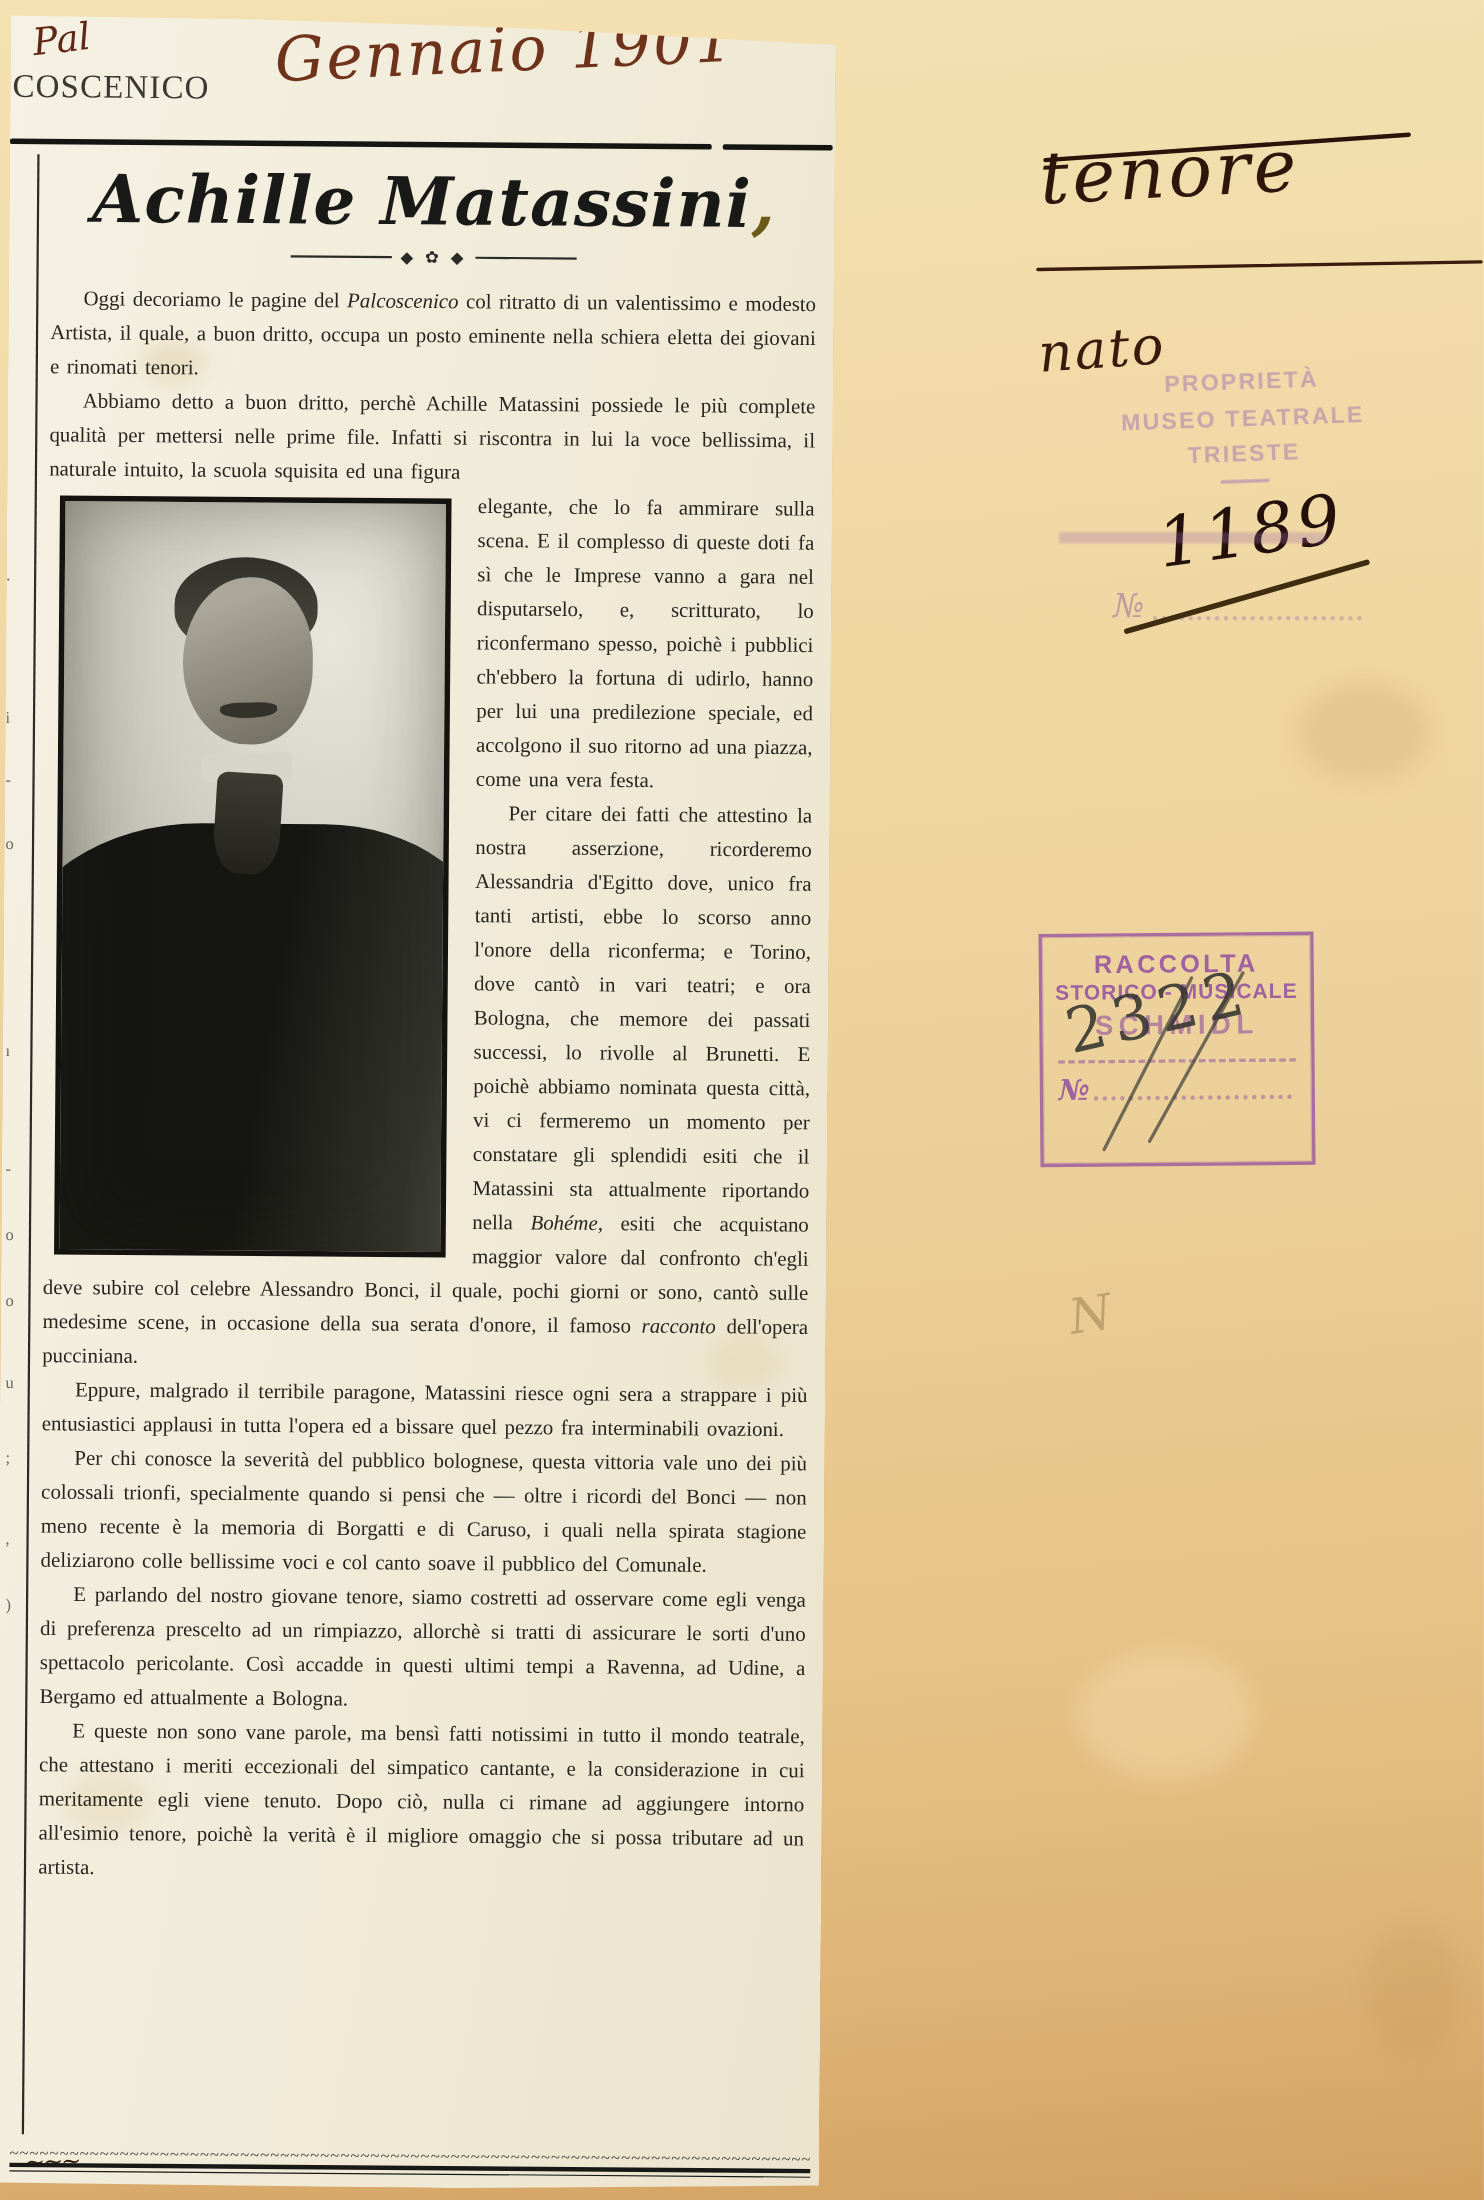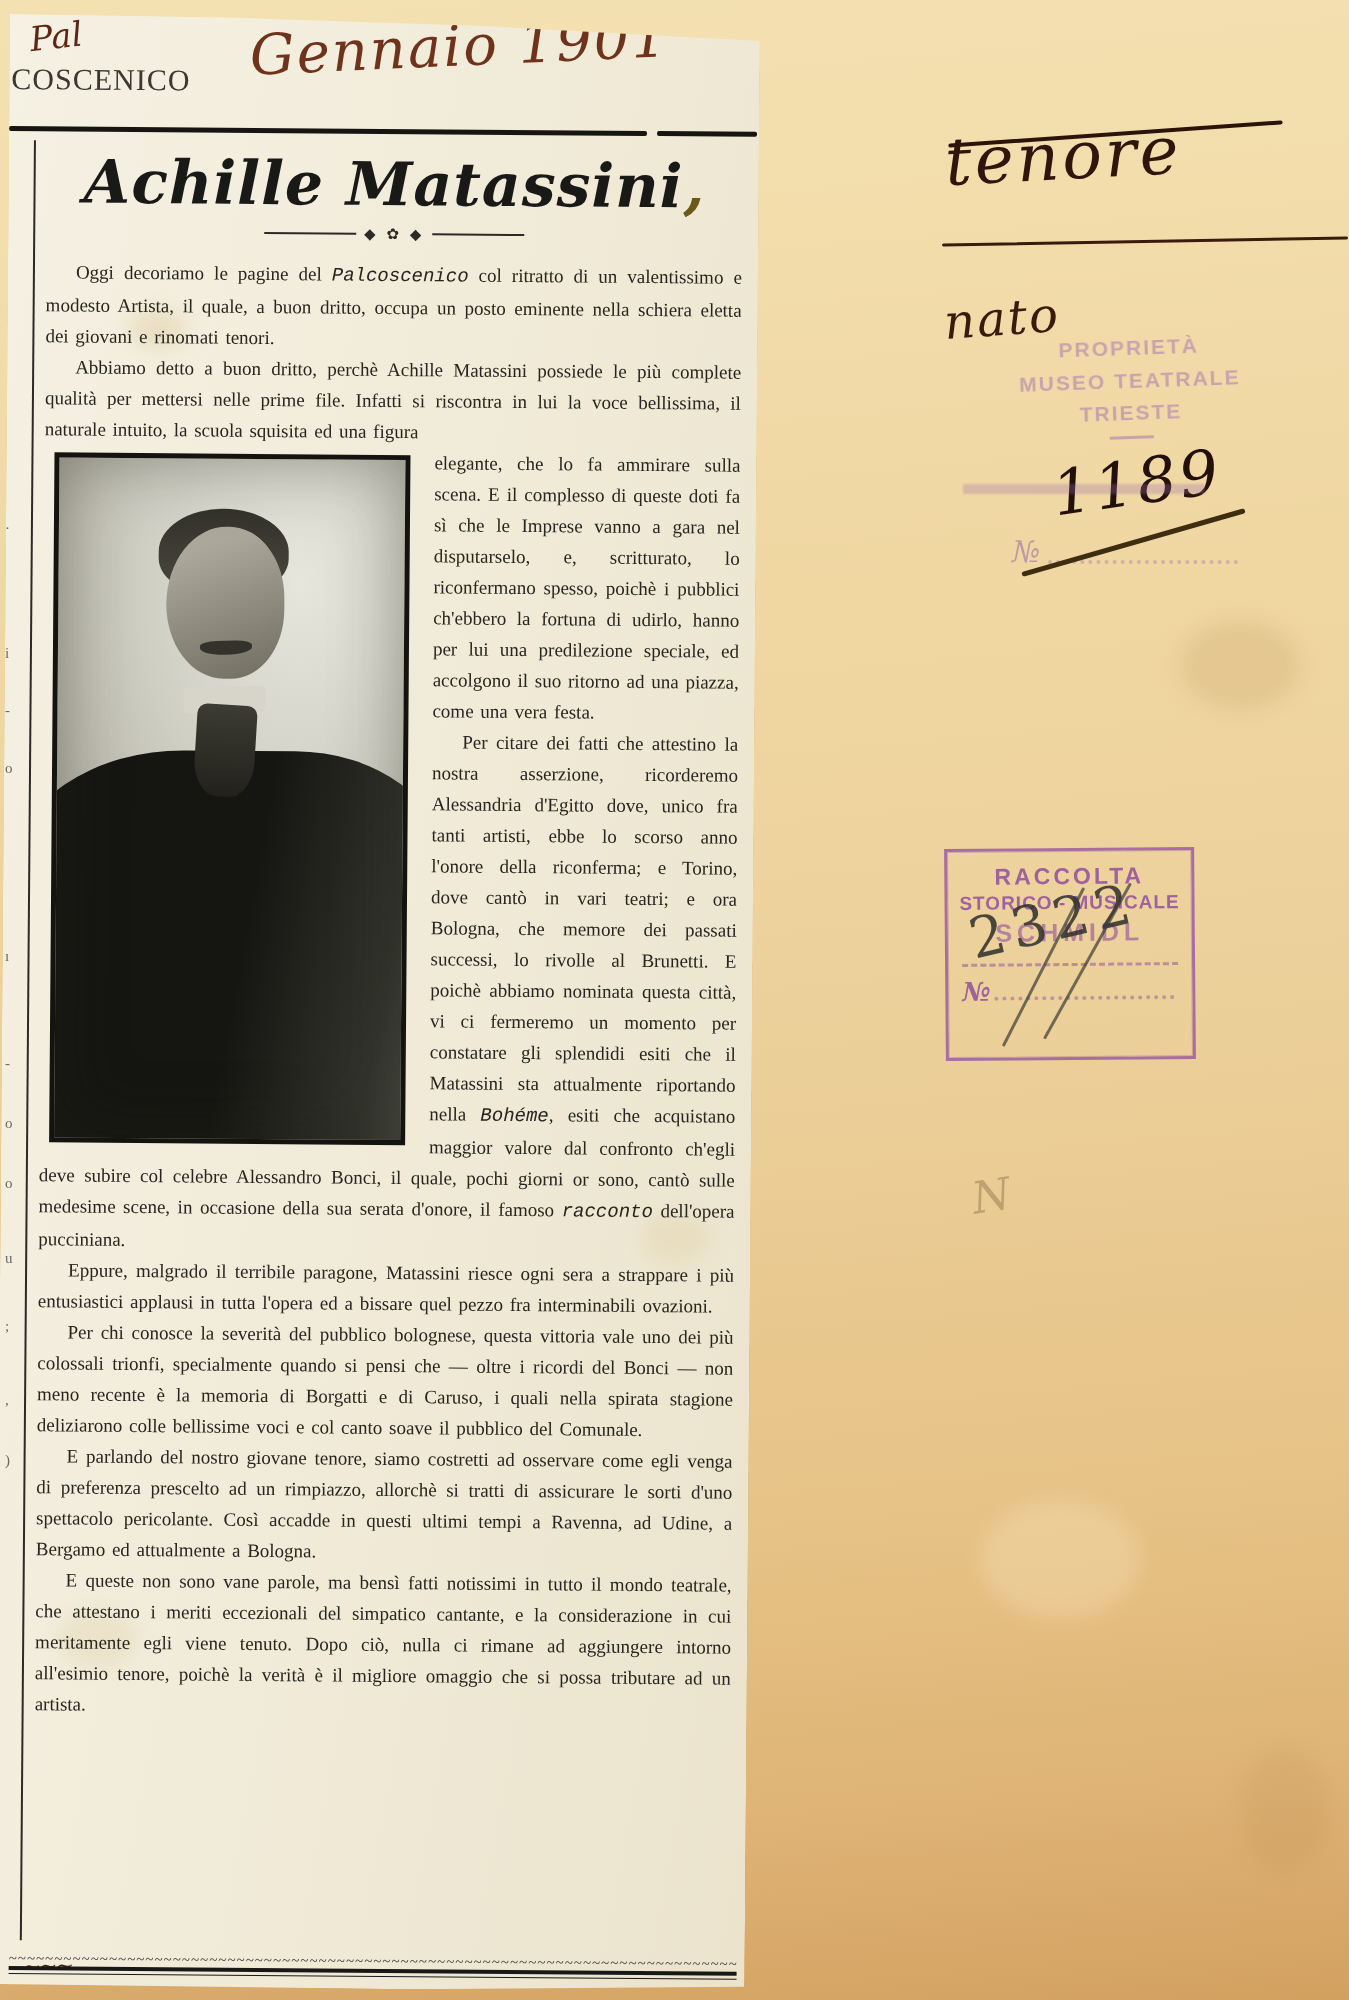--- a/index.html
+++ b/index.html
@@ -32,21 +32,21 @@
   .article{position:absolute;left:38px;top:132px;width:696px;color:#27251f;}
   .title{margin:8px 0 0;text-align:center;font-family:"DejaVu Serif",serif;
     font-style:italic;font-weight:bold;font-size:60px;color:#191917;letter-spacing:1px;line-height:1.1;}
   .title .comma{color:#6b5a16;}
   .ornament{width:260px;margin:8px auto 16px;display:flex;align-items:center;gap:8px;}
   .ornament .line{flex:1;height:2px;background:#2a2a26;}
   .ornament .glyphs{font-family:"DejaVu Sans",sans-serif;font-size:15px;color:#2a2a26;letter-spacing:3px;}
 
   .para{margin:0;font-size:19px;line-height:31px;text-align:justify;text-indent:30px;word-spacing:2px;}
   .noindent{text-indent:0;}
-  .it{font-style:italic;font-family:Liberation Mono, monospace;}
+  .it{font-style:italic;}
 
   
   .photo{float:left;width:346px;height:680px;border:5px solid #15130f;margin:8px 24px 6px 10px;
     position:relative;overflow:hidden;
     background:radial-gradient(120% 90% at 70% 18%,#e7e6dd 0%,#d0cfc4 38%,#b5b3a7 70%,#9a988b 100%);}
   .photo .torso{position:absolute;left:-42px;right:-42px;bottom:-32px;height:420px;
     background:linear-gradient(100deg,#151612 52%,#33342c 82%,#60615a 100%);
     border-radius:170px 150px 0 0 / 120px 110px 0 0;}
   .photo .hair{position:absolute;left:100px;top:50px;width:130px;height:86px;
     background:linear-gradient(180deg,#33322b,#4a483e);border-radius:50% 50% 42% 42%;}

